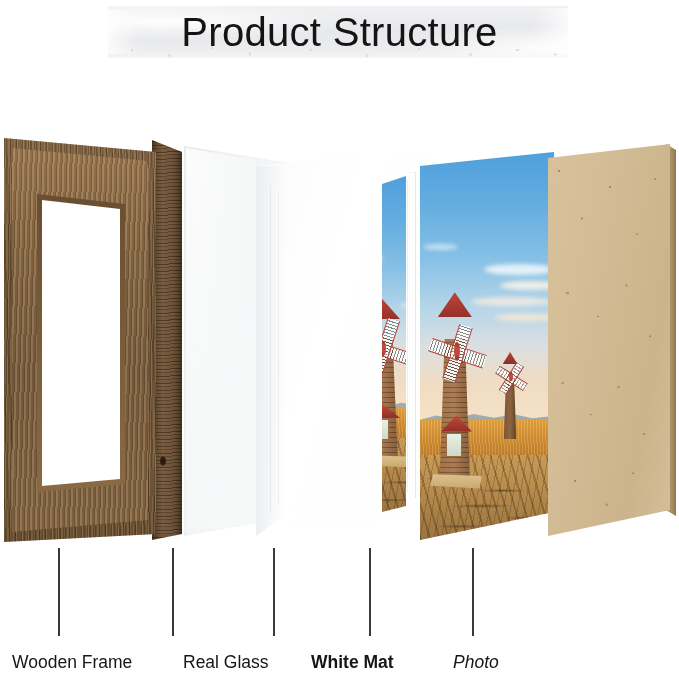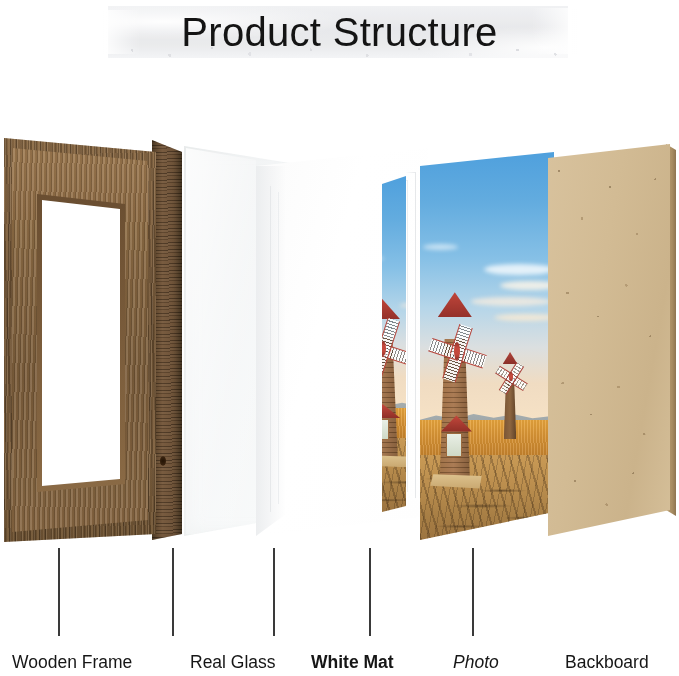--- a/index.html
+++ b/index.html
@@ -429,19 +429,18 @@
   <div class="leaders">
     <div class="leader" style="left: 58px;"></div>
     <div class="leader" style="left: 172px;"></div>
     <div class="leader" style="left: 273px;"></div>
     <div class="leader" style="left: 369px;"></div>
     <div class="leader" style="left: 472px;"></div>
   </div>
 
   <div class="labels">
     <div class="label" style="left: 12px;">Wooden Frame</div>
-    <div class="label" style="left: 190px;">Real Glass</div>
+    <div class="label" style="left: 183px;">Real Glass</div>
     <div class="label" style="left: 311px; font-weight: bold;">White Mat</div>
     <div class="label" style="left: 453px; font-style: italic;">Photo</div>
-    <div class="label" style="left: 565px;">Backboard</div>
   </div>
 
 </div>
 
 </body></html>

